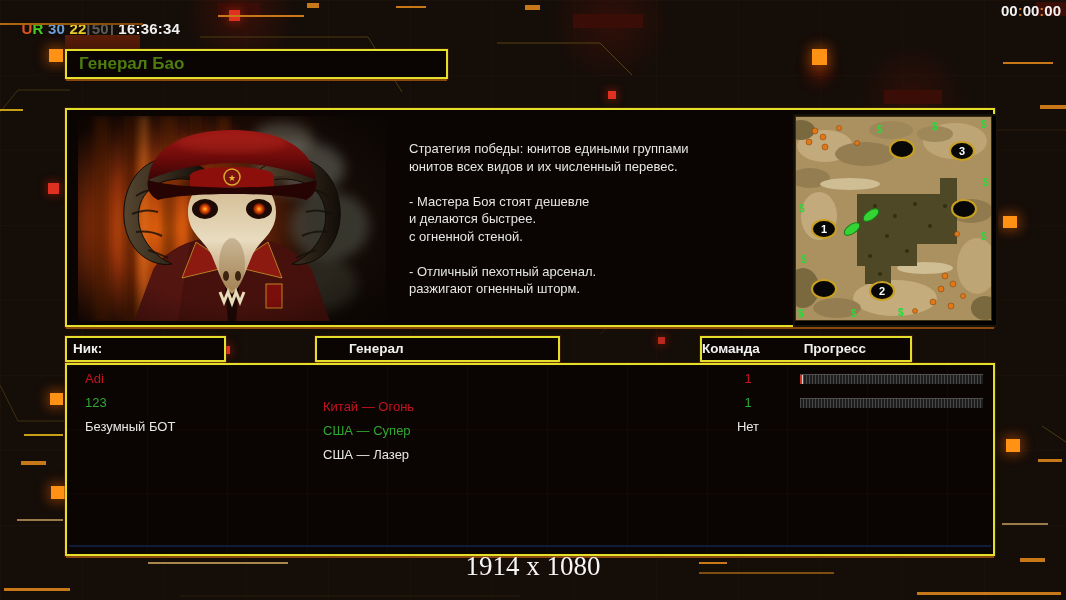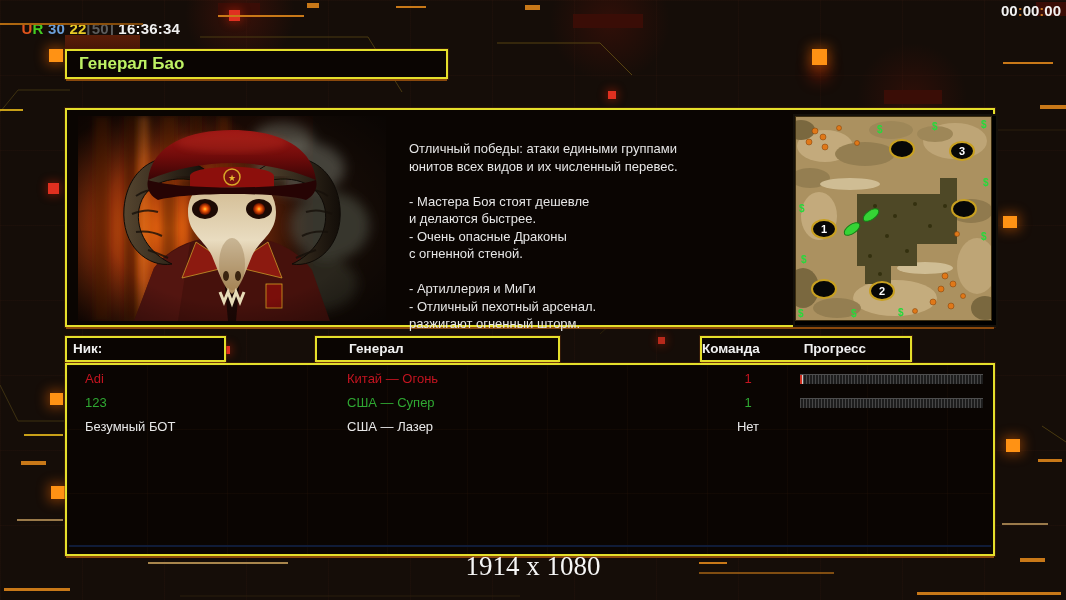--- a/index.html
+++ b/index.html
@@ -20,40 +20,40 @@
   #status-left{left:4px;top:3px;font-size:15px;font-weight:bold;white-space:pre;letter-spacing:.2px;}
   #status-underline{left:0;top:23px;width:143px;height:2px;background:linear-gradient(90deg,#b36a10,#7a4408);}
   #match-timer{right:5px;top:2px;font-size:15px;font-weight:bold;color:#f2f2f2;}
   #match-timer .colon{color:#c87828;}
   
   .ybox{border:2px solid #e4df2b;background:#0a0502;box-shadow:0 3px 0 -1px #8a480c,0 0 0 1px rgba(90,40,8,.45);}
   #general-tab{left:65px;top:35px;height:14px;padding:12px 9px 0 7px;
     background:linear-gradient(#5a1d08,#3a1106);border-bottom:2px solid #d8b022;
     color:#f0c622;font-size:10px;font-weight:bold;letter-spacing:1.5px;line-height:13px;}
   #title-box{left:65px;top:49px;width:367px;height:26px;line-height:26px;padding-left:12px;
-    color:#bef264;font-size:17px;font-weight:bold;}
+    color:#4d7c0f;font-size:17px;font-weight:bold;}
   #main-panel{left:65px;top:108px;width:926px;height:215px;}
   #portrait{left:11px;top:6px;width:308px;height:205px;background:#120a06;}
   #description{left:342px;top:30px;width:350px;color:#e6e6e6;font-size:13px;}
   .desc-line{min-height:17.5px;line-height:17.5px;white-space:pre;}
   #map-frame{left:726px;top:4px;width:201px;height:209px;border:2px solid #14100a;background:#000;}
   
   .hdr{height:22px;line-height:22px;color:#f0f0f0;font-size:13.5px;font-weight:bold;}
   #hdr-nick{left:65px;top:336px;width:151px;padding-left:6px;}
   #hdr-general{left:315px;top:336px;width:209px;padding-left:32px;}
   #hdr-team{left:700px;top:336px;width:208px;}
   #hdr-team span{display:inline-block;}
   
   #players-panel{left:65px;top:363px;width:926px;height:189px;
      background-image:linear-gradient(rgba(150,70,30,0.06) 1px, transparent 1px),
                       linear-gradient(90deg, rgba(150,70,30,0.06) 1px, transparent 1px);
      background-size:100% 64px,80px 100%;}
   .player-row{position:absolute;left:0;width:100%;height:24px;font-size:13px;line-height:24px;}
   .p-nick{position:absolute;left:18px;}
-  .p-general{position:absolute;left:280px;}
+  .p-general{position:absolute;left:256px;margin-top:28px;}
   .p-team{position:absolute;left:655px;width:52px;text-align:center;}
   .p-progress{position:absolute;left:733px;top:7px;width:183px;height:9px;
      border-top:1px solid #4e4e4e;
      background:repeating-linear-gradient(90deg,#474747 0 1px,#1d1d1d 1px 3px);}
   .p-tick{position:absolute;left:0;top:0;width:2px;height:9px;background:#d03020;box-shadow:1px 0 0 #cfcfcf;}
   #navy-line{left:2px;bottom:7px;width:calc(100% - 4px);height:2px;background:#101c38;}
   
   #resolution{left:0;top:551px;width:1066px;text-align:center;
     font-family:"Liberation Serif",serif;font-size:27px;color:#f5f5f5;}
   #footer-tan{left:148px;top:562px;width:140px;height:2px;background:#a8854c;}
@@ -232,29 +232,27 @@
         <ellipse cx="154" cy="27" rx="55" ry="10" fill="#c03020" opacity="0.3" filter="url(#b3)"></ellipse>
         <path d="M112,60 C112,48 196,48 196,60 L196,76 C170,70 138,70 112,76 Z" fill="#8c0f0c"></path>
         <path d="M70,64 C100,74 208,74 238,64 C240,72 236,80 228,84 C200,76 108,76 80,84 C72,80 68,72 70,64 Z" fill="#260404"></path>
         <circle cx="154" cy="61" r="8" fill="#7a1010" stroke="#d8a828" stroke-width="1.5"></circle>
         <text x="154" y="65" text-anchor="middle" font-size="9" fill="#e8b830">★</text>
       </g>
       <rect width="308" height="205" fill="url(#vign)"></rect>
     </svg>
 
     <div id="description" class="abs">
-      <div class="desc-line">Отличный победы: атаки едиными группами</div>
+      <div class="desc-line">Стратегия победы: юнитов едиными группами</div>
       <div class="desc-line">юнитов всех видов и их численный перевес.</div>
       <div class="desc-line"></div>
       <div class="desc-line">- Мастера Боя стоят дешевле</div>
       <div class="desc-line">и делаются быстрее.</div>
-      <div class="desc-line">- Очень опасные Драконы</div>
       <div class="desc-line">с огненной стеной.</div>
       <div class="desc-line"></div>
-      <div class="desc-line">- Артиллерия и МиГи</div>
       <div class="desc-line">- Отличный пехотный арсенал.</div>
       <div class="desc-line">разжигают огненный шторм.</div>
     </div>
 
     <div id="map-frame" class="abs">
       <svg width="197" height="205" viewBox="0 0 197 205">
         <rect width="197" height="205" fill="#ab9160"></rect>
         <g opacity="0.8">
           <ellipse cx="30" cy="30" rx="28" ry="16" fill="#c9b183"></ellipse>
           <ellipse cx="160" cy="25" rx="32" ry="18" fill="#c3aa7c"></ellipse>

